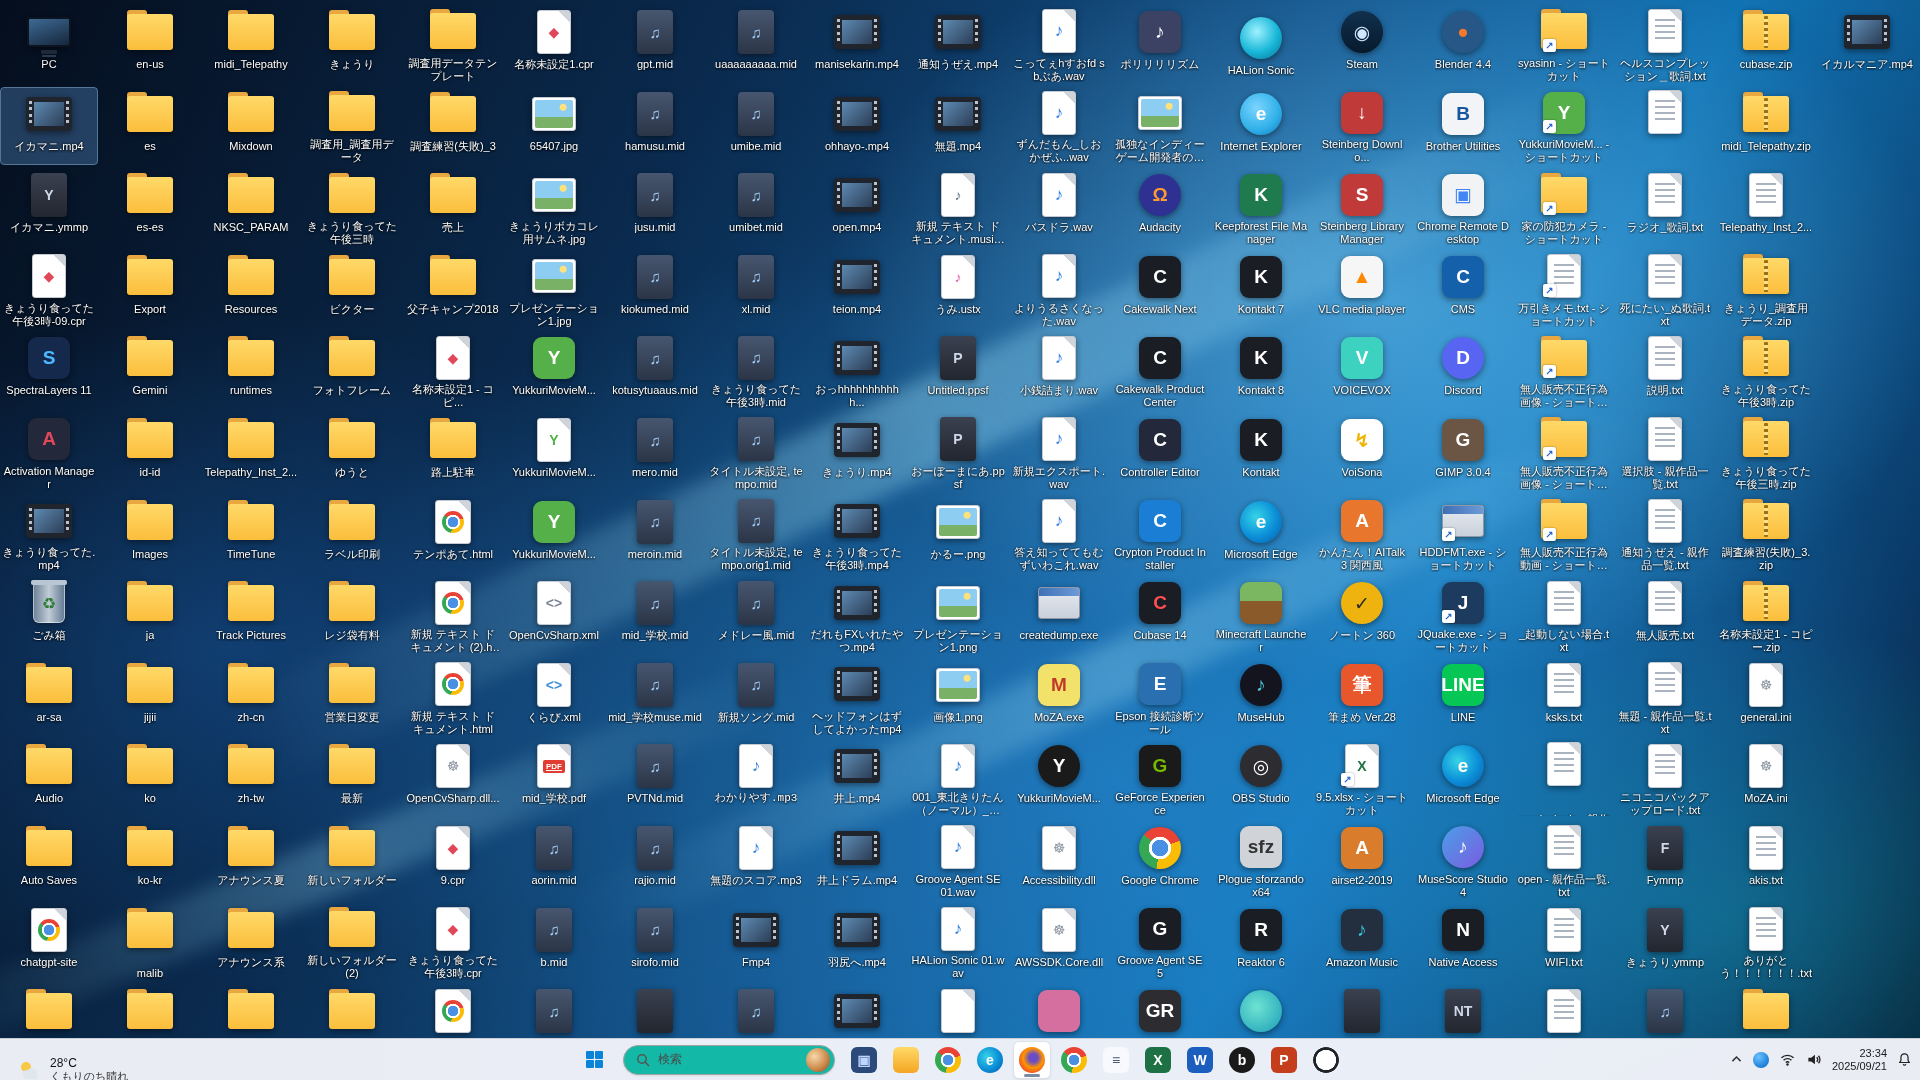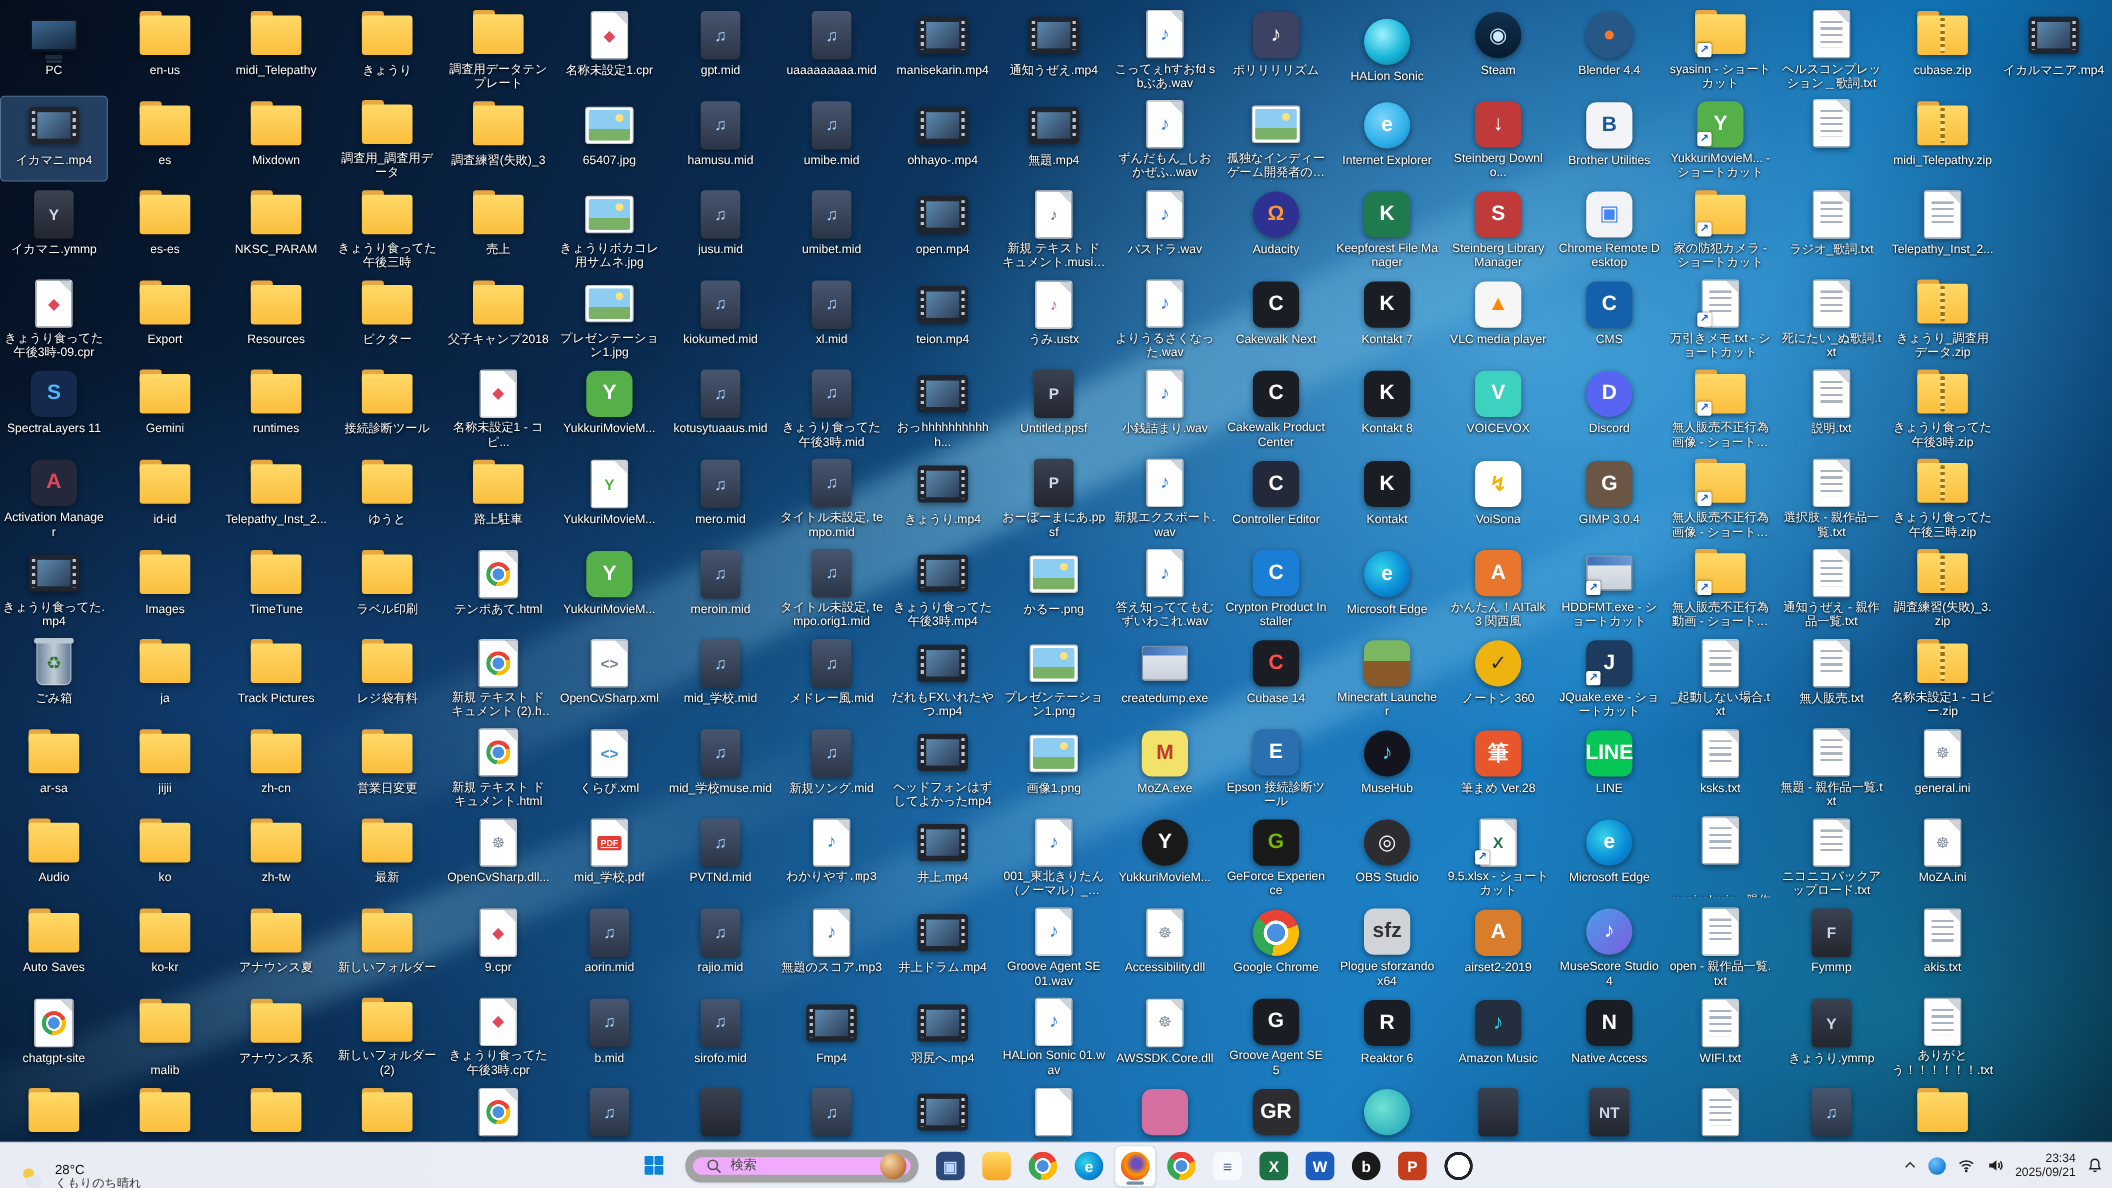--- a/index.html
+++ b/index.html
@@ -104,21 +104,21 @@
   .tb-center { position:absolute; left:50%; top:0; bottom:0; transform:translateX(-50%);
     display:flex; align-items:center; gap:4px; }
   .tb-btn { width:38px; height:38px; border:none; background:transparent; border-radius:6px;
     display:flex; align-items:center; justify-content:center; position:relative; cursor:default; }
   .tb-btn.active { background:#ffffff; border:1px solid #dde1e8; box-shadow:0 1px 2px rgba(0,0,0,.08); }
   .tb-btn.active::after { content:''; position:absolute; bottom:1px; left:50%; transform:translateX(-50%);
     width:16px; height:3px; border-radius:2px; background:#7a8aa0; }
   .winlogo { width:17px; height:17px; display:grid; grid-template-columns:8px 8px; grid-template-rows:8px 8px; gap:1px; }
   .winlogo i { background:#0a84d8; border-radius:1px; }
   .searchbox { display:flex; align-items:center; gap:8px; width:212px; height:30px; border-radius:15px;
-    background:#f0abfc; border:7px solid #a3a3a3; padding:0 4px 0 12px; box-shadow:0 1px 2px rgba(0,0,0,.08); margin:0 6px; }
+    background:#14b8a6; border:1px solid #a3a3a3; padding:0 4px 0 12px; box-shadow:0 1px 2px rgba(0,0,0,.08); margin:0 6px; }
   .stext { flex:1; font-size:12px; color:#4a4a4a; }
   .sround { width:24px; height:24px; border-radius:50%;
     background:radial-gradient(circle at 35% 35%, #f7d9a8, #c98548 60%, #7a4b22); }
   #tb-apps { display:flex; align-items:center; gap:4px; }
   .tb-ic { width:26px; height:26px; border-radius:6px; display:flex; align-items:center; justify-content:center; }
   .tb-ic.circle { border-radius:50%; }
   .tbg { font-size:14px; font-weight:bold; color:#fff; }
   .tb-right { position:absolute; right:8px; top:0; bottom:0; display:flex; align-items:center; gap:10px; }
   .trayblue { width:16px; height:16px; border-radius:50%;
     background:radial-gradient(circle at 35% 30%,#6ec2ff,#1d7fd6 70%); display:inline-block; }
@@ -637,21 +637,21 @@
     <div class="cell" title="runtimes" style="left: 203px; top: 332.4px;">
       <div class="icw">
         <div class="shape t-folder"></div>
       </div>
       <div class="lbl">runtimes</div>
     </div>
     <div class="cell" title="フォトフレーム" style="left: 304px; top: 332.4px;">
       <div class="icw">
         <div class="shape t-folder"></div>
       </div>
-      <div class="lbl">接続診断ツール</div>
+      <div class="lbl">フォトフレーム</div>
     </div>
     <div class="cell" title="名称未設定1 - コピ..." style="left: 405px; top: 332.4px;">
       <div class="icw">
         <div class="shape t-doc">
           <span class="glyph" style="color: rgb(224, 72, 90);">◆</span>
         </div>
       </div>
       <div class="lbl">名称未設定1 - コピ...</div>
     </div>
     <div class="cell" title="YukkuriMovieM..." style="left: 506px; top: 332.4px;">

